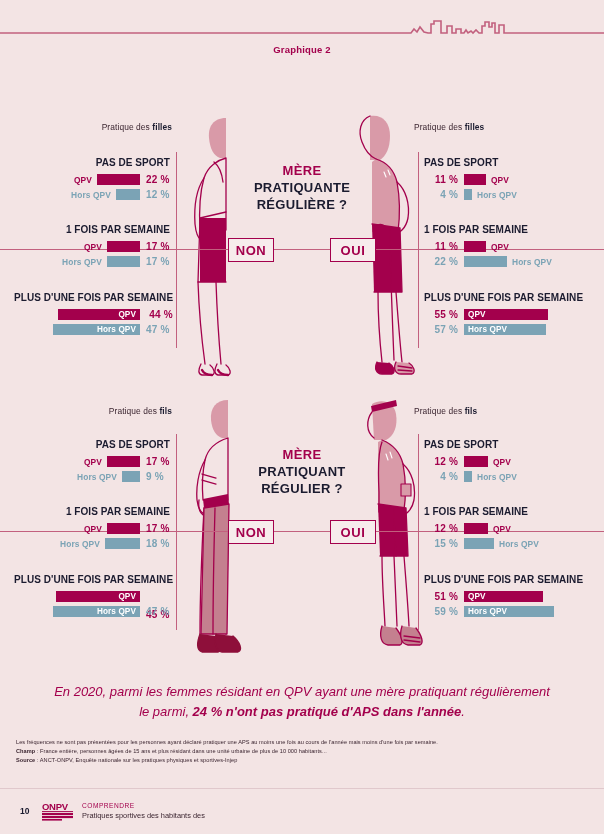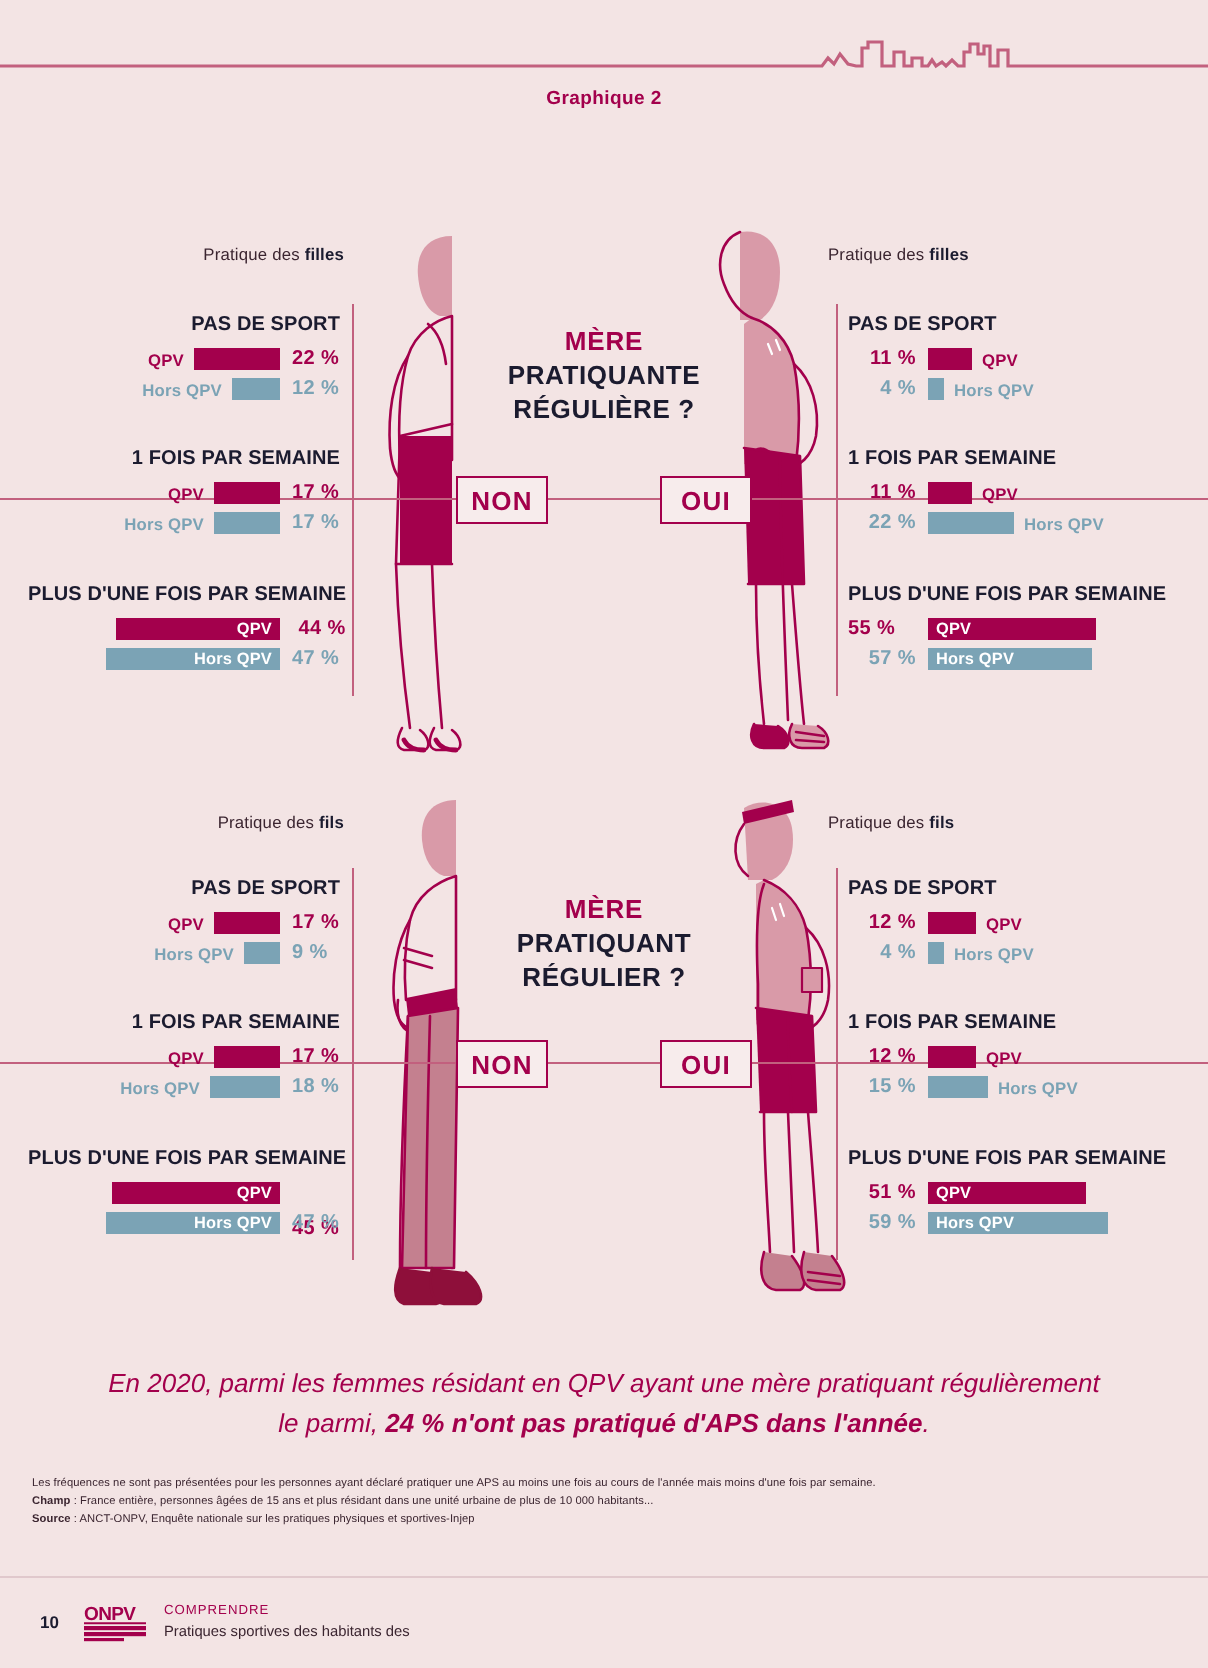--- a/index.html
+++ b/index.html
@@ -252,21 +252,21 @@
     <div class="row right">
       <span class="val hors-text" style="width:34px;text-align:right;">22 %</span>
       <span class="bar hors" style="width:43px;margin-left:6px;"></span>
       <span class="rowlabel hors-text" style="margin-left:5px;">Hors QPV</span>
     </div>
   </div>
 
   <div class="grp" style="left:424px;top:292px;width:170px;">
     <div class="grp-title">PLUS D'UNE FOIS PAR SEMAINE</div>
     <div class="row right" style="margin-top:4px;">
-      <span class="val qpv-text" style="width:34px;text-align:left;">55 %</span>
+      <span class="val qpv-text" style="width:34px;text-align:right;">55 %</span>
       <span class="bar qpv inbar rl" style="width:80px;margin-left:6px;">
         <span>QPV</span>
       </span>
     </div>
     <div class="row right">
       <span class="val hors-text" style="width:34px;text-align:right;">57 %</span>
       <span class="bar hors inbar rl" style="width:78px;margin-left:6px;">
         <span>Hors QPV</span>
       </span>
     </div>

